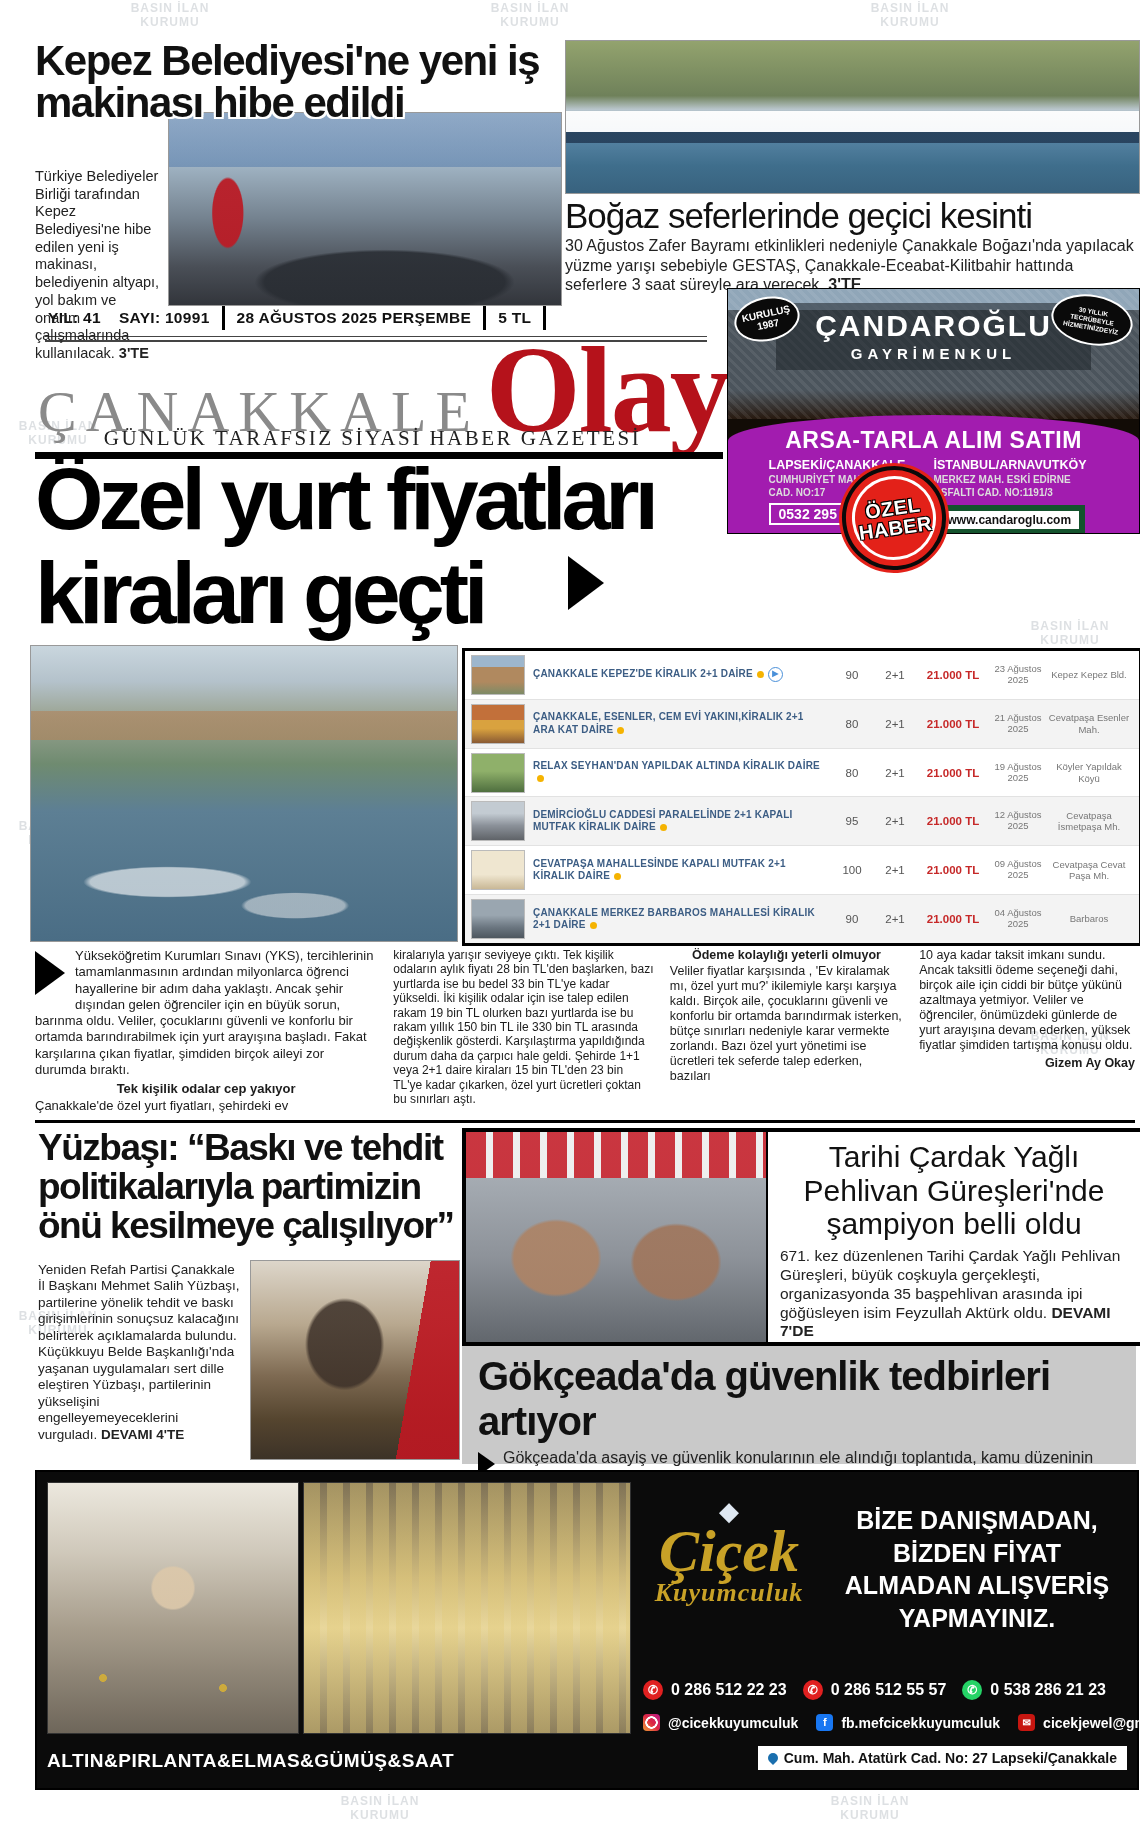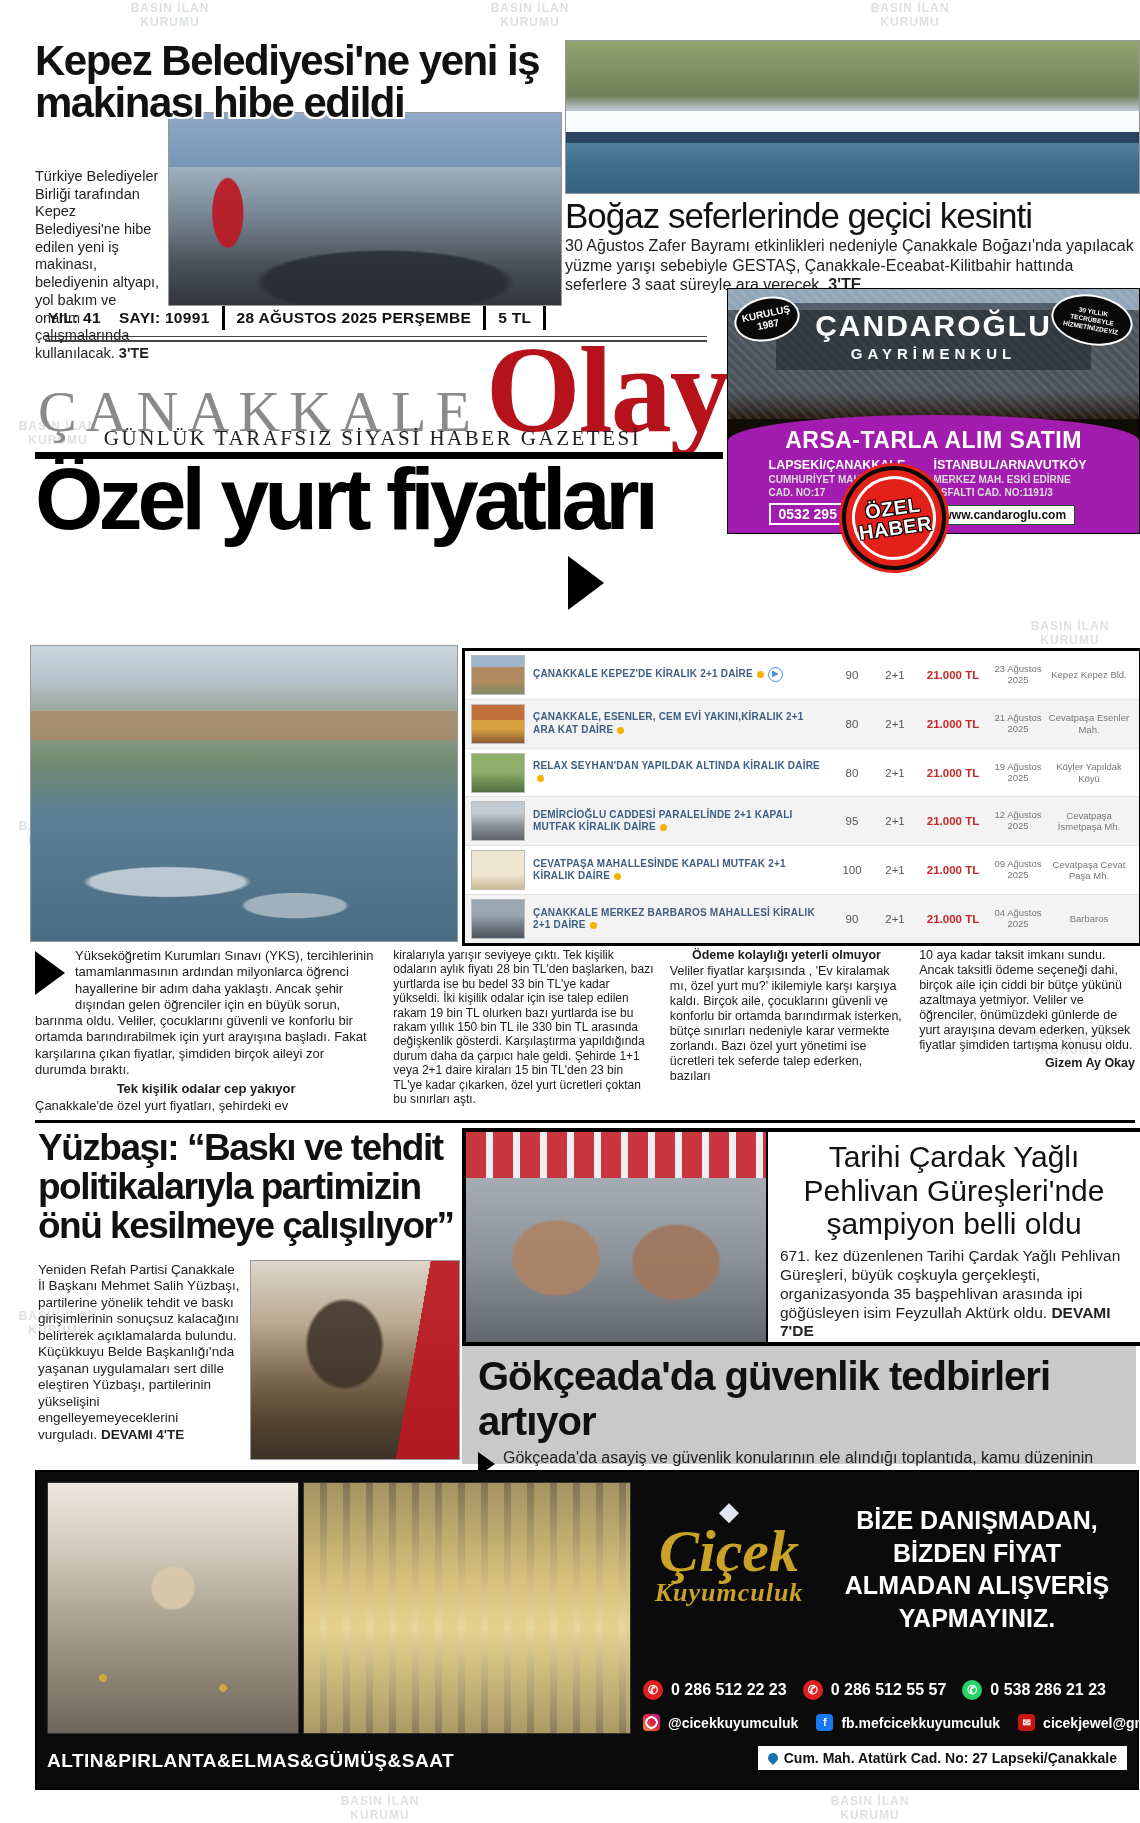--- a/index.html
+++ b/index.html
@@ -100,21 +100,21 @@
   .cand-badge { position:absolute; background:#0a0a0a; color:#fff; border:2px solid #fff;
     border-radius:50%; text-align:center; font-weight:800; display:flex; align-items:center; justify-content:center; }
   .cand-bottom { position:absolute; left:0; right:0; bottom:0; height:118px; background:#a21caf;
     border-radius:50% 50% 0 0/26px 26px 0 0; }
   .cand-line { color:#fff; font-weight:800; font-size:23px; text-align:center; letter-spacing:.5px; margin-top:12px; }
   .cand-cols { display:flex; justify-content:center; padding:4px 30px 0; }
   .cand-col { width:47%; color:#eee; }
   .cand-city { font-weight:800; font-size:12.5px; color:#fff; }
   .cand-addr { font-weight:700; font-size:10px; line-height:1.25; margin-top:2px; color:#ddd; }
   .chip-dark { display:inline-block; border:2px solid #fff; color:#fff; font-weight:800; font-size:14px; padding:1px 8px; margin-top:4px; }
-  .chip-light { display:inline-block; background:#fff; color:#111; font-weight:800; font-size:12px; padding:2px 8px; margin-top:6px; border:1px solid #14532d; }
+  .chip-light { display:inline-block; background:#fff; color:#111; font-weight:800; font-size:12px; padding:2px 8px; margin-top:6px; border:6px solid #14532d; }
 
   
   .h-main { font-weight:800; font-size:88px; letter-spacing:-5px; line-height:.94; color:#000; }
   .ozel-badge {
     width:96px; height:96px; border-radius:50%;
     background:#e32119; border:4px solid #0a0a0a;
     box-shadow:0 0 0 3px #e32119;
     display:flex; flex-direction:column; align-items:center; justify-content:center;
     transform:rotate(-8deg);
   }
@@ -255,20 +255,21 @@
         <div class="cand-col">
           <div class="cand-city">İSTANBUL/ARNAVUTKÖY</div>
           <div class="cand-addr">MERKEZ MAH. ESKİ EDİRNE ASFALTI CAD. NO:1191/3</div>
           <span class="chip-light">www.candaroglu.com</span>
         </div>
       </div>
     </div>
   </div>
 
   <div class="abs h-main" style="left:35px; top:458px;">Özel yurt fiyatları</div>
+  <div class="abs h-main" style="left:35px; top:552px;">kiraları geçti</div>
 
   <div class="abs" style="left:842px; top:466px;">
     <div class="ozel-badge">
       <div class="inner">
         <div class="ozel-txt">ÖZEL</div>
         <div class="ozel-txt">HABER</div>
       </div>
     </div>
   </div>
 

